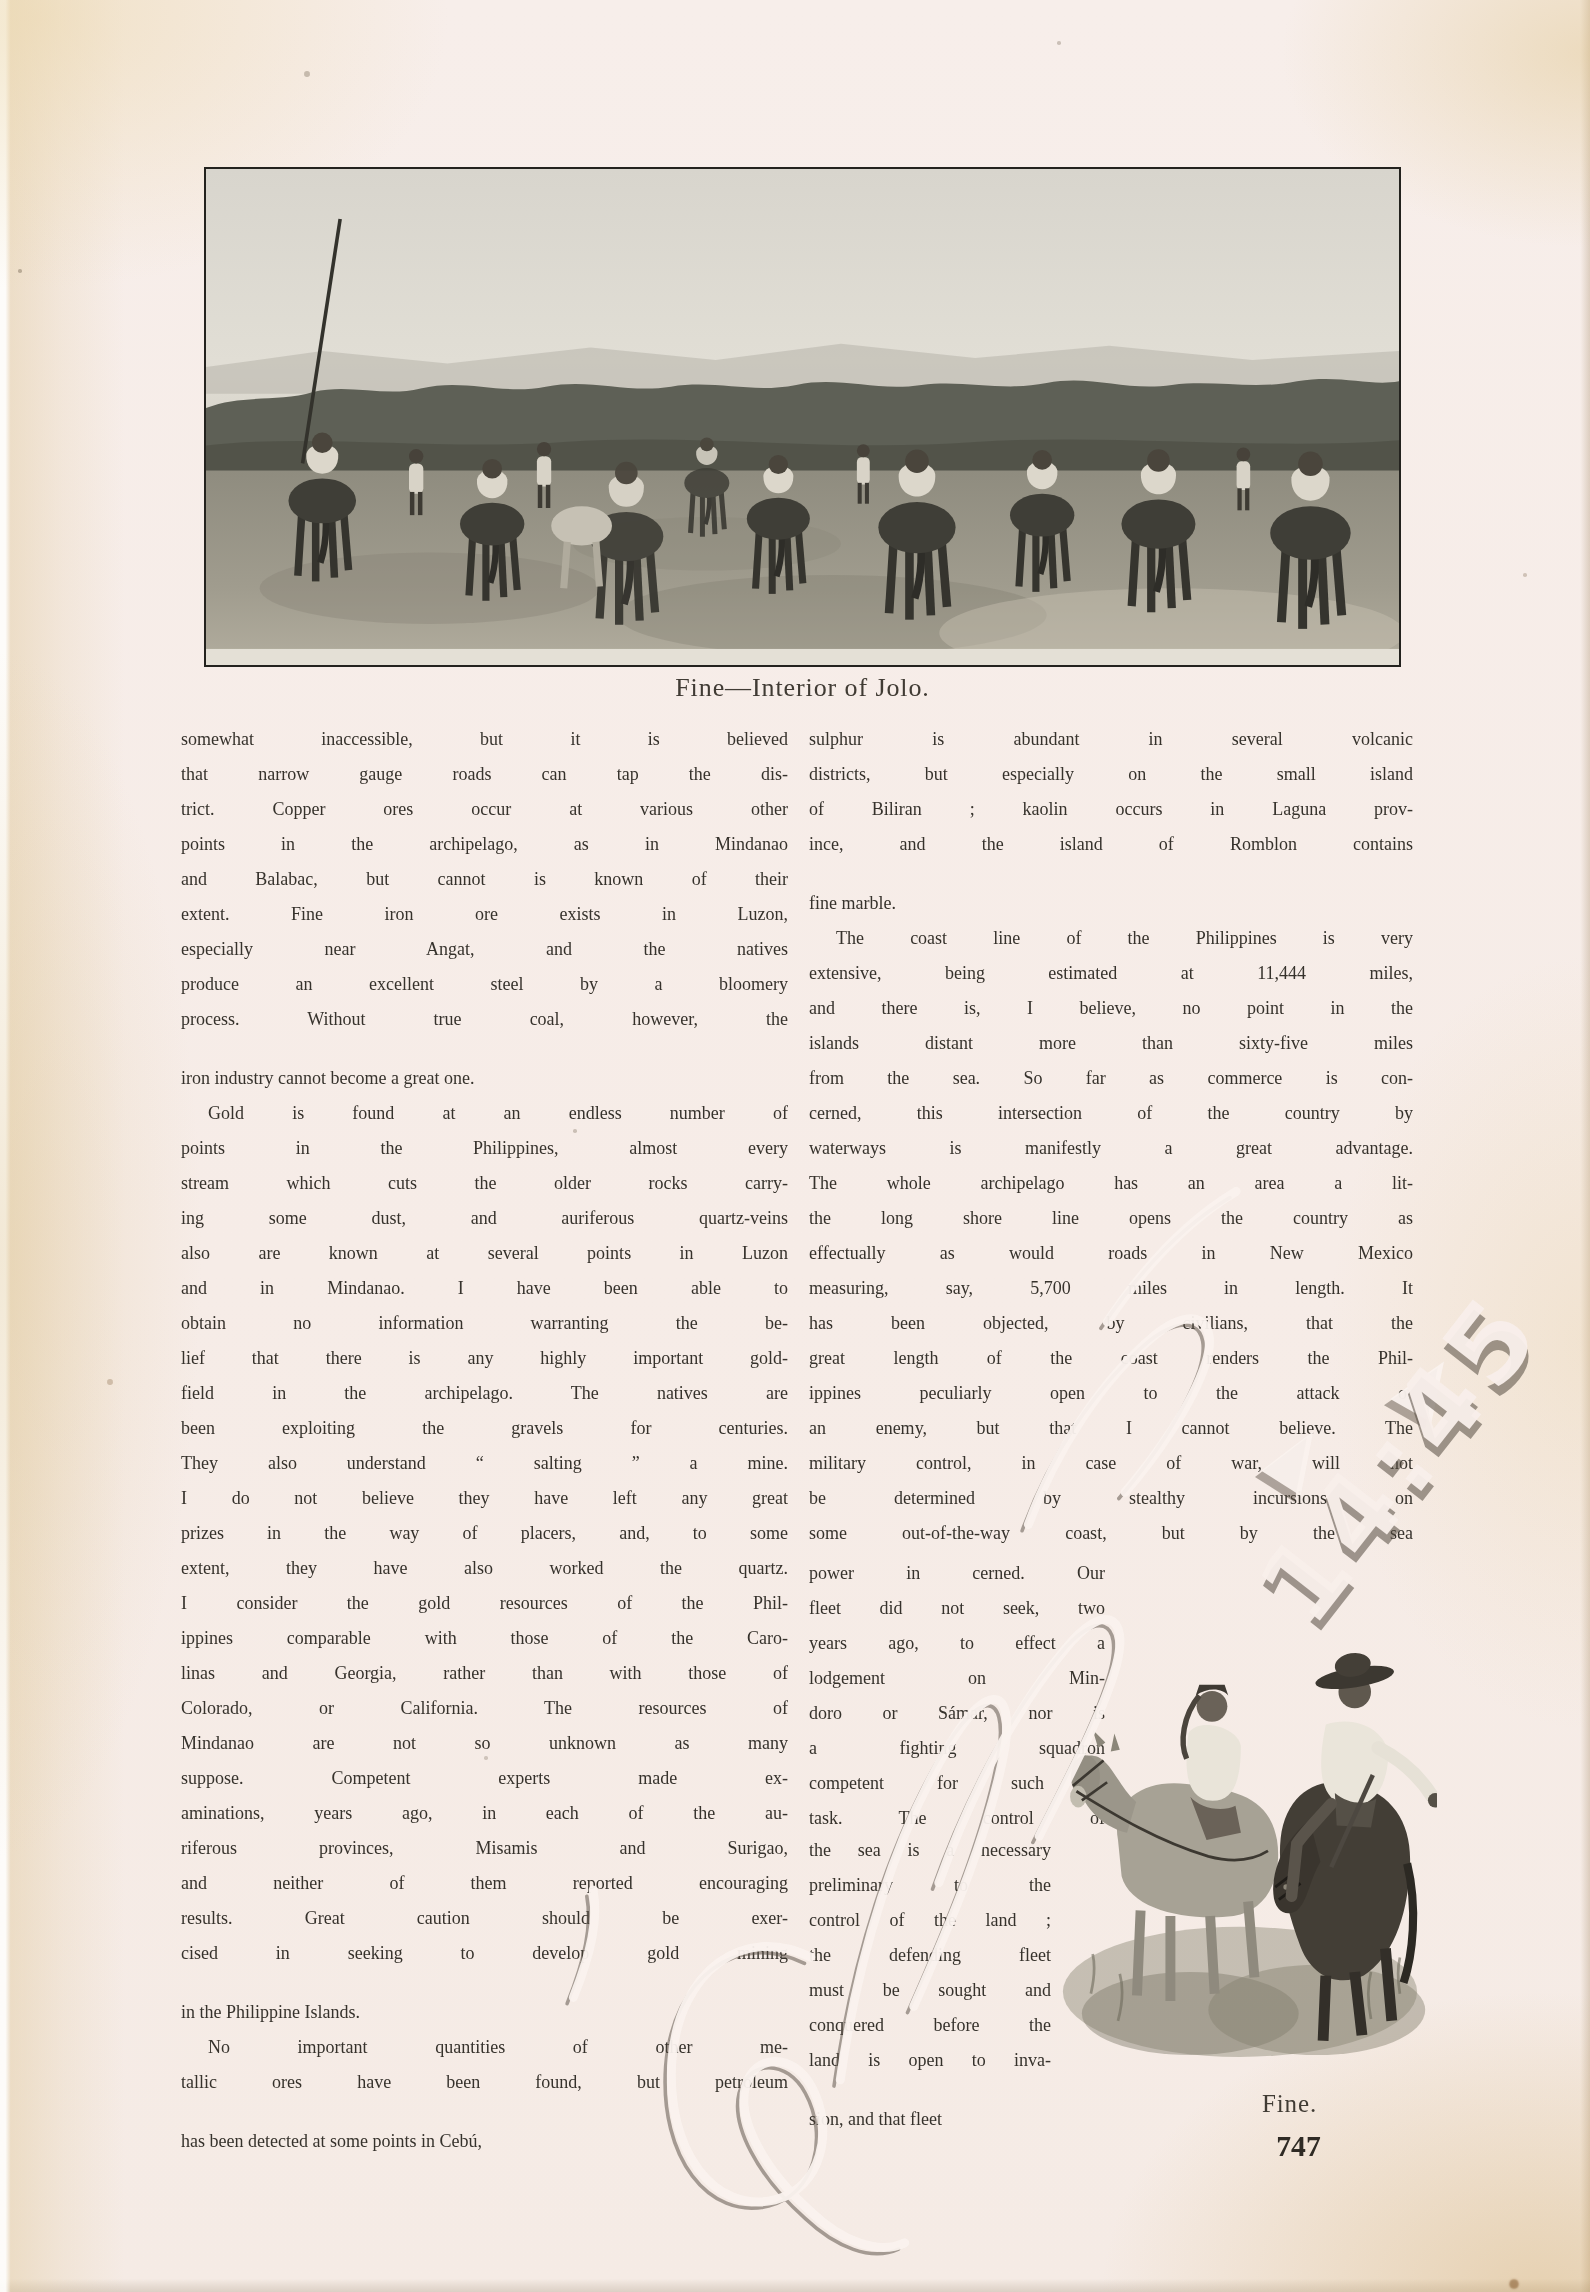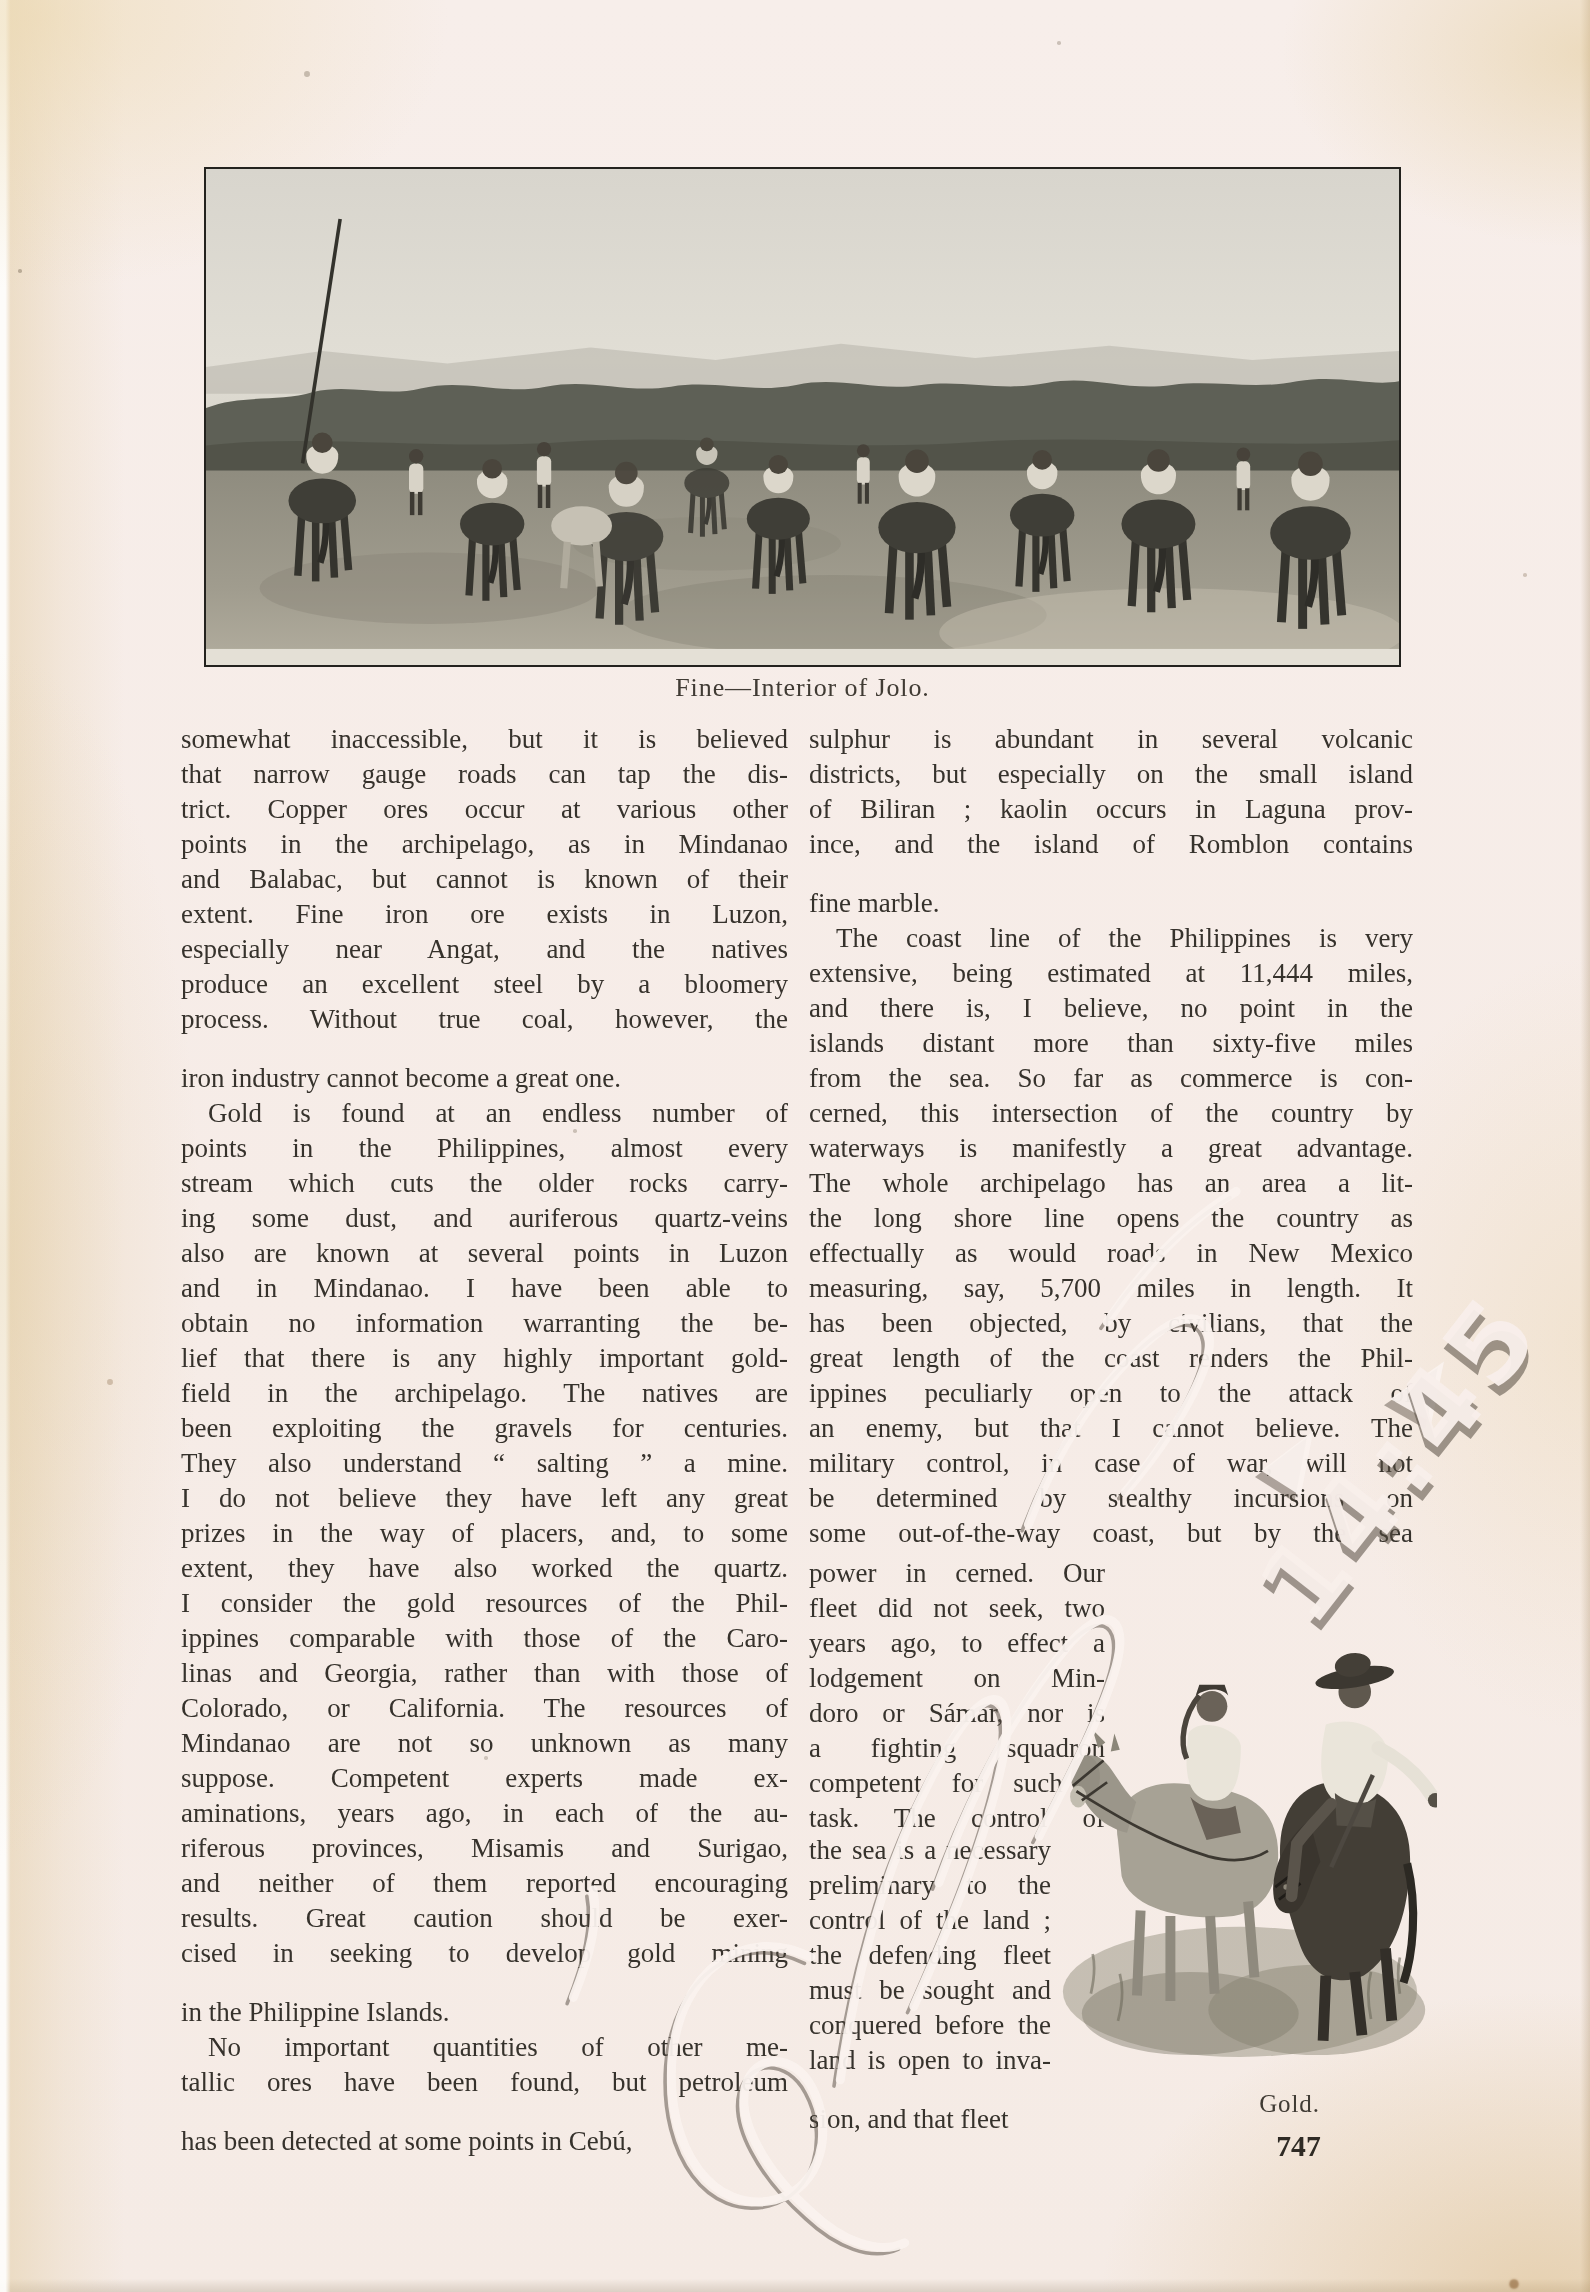--- a/index.html
+++ b/index.html
@@ -24,21 +24,21 @@
     border:2.7px solid #23221e; box-sizing:border-box; background:#d9d6ce;
   }
   .photo-frame svg { display:block; width:100%; height:100%; }
   .caption {
     position:absolute; text-align:center; font-size:26px; letter-spacing:0.9px; color:#403b34;
   }
   #cap-top   { left:204px;  top:673px;  width:1197px; }
   #cap-small { left:1155px; top:2090px; width:269px; font-size:25px; }
   #pageno    { position:absolute; left:1236px; top:2130px; width:125px; text-align:center;
                font-size:29.6px; font-weight:bold; color:#2f2b25; }
-  .col { position:absolute; font-size:27px; line-height:35px; }
+  .col { position:absolute; font-size:18px; line-height:35px; }
   #col-left            { left:181px; top:722px;  width:607px; }
   #col-right-wide      { left:809px; top:722px;  width:604px; }
   #col-right-narrow-a  { left:809px; top:1556px; width:296px; }
   #col-right-narrow-b  { left:809px; top:1833px; width:242px; }
   .line { height:35px; text-align:justify; text-align-last:justify; }
   .line.line-end { text-align-last:left;margin-top:24px; }
   .line.indent { text-indent:27px; }
   #small-photo { position:absolute; left:1052px; top:1569px; width:385px; height:506px; }
   #small-photo svg { display:block; width:100%; height:100%; }
   #watermark { position:absolute; left:0; top:0; width:1591px; height:2293px; pointer-events:none; }
@@ -247,21 +247,21 @@
       <path d="M306 260 C290 278,276 292,268 304 L262 362" stroke="#5a544b" stroke-width="13" fill="none" stroke-linecap="round"></path>
       <circle cx="332" cy="136" r="18" fill="#5f584e"></circle>
       <g transform="rotate(-9 332 120)">
         <ellipse cx="332" cy="120" rx="44" ry="11" fill="#3c3831"></ellipse>
         <ellipse cx="332" cy="106" rx="20" ry="13" fill="#443f37"></ellipse>
       </g>
       <path d="M352 228 L306 330" stroke="#4d4841" stroke-width="5" fill="none"></path>
     </svg>
   </div>
 
-  <div class="caption" id="cap-small">Gold.</div>
+  <div class="caption" id="cap-small">Fine.</div>
 
   <div id="pageno">747</div>
 
   <svg id="watermark" viewBox="0 0 1776 2560">
     <defs>
       <path id="w1" d="M905 2185 C830 2148,758 2200,750 2300 C743 2402,798 2472,865 2456 C917 2443,932 2378,906 2330 C886 2292,842 2292,832 2330 C823 2366,852 2422,906 2470 C940 2502,980 2518,1010 2504"></path>
       <path id="w2" d="M938 2322 C958 2180,1000 2048,1060 1948 C1100 1880,1132 1880,1122 1950 C1106 2042,1060 2150,1020 2240"></path>
       <path id="w3" d="M1048 2102 C1088 1990,1140 1900,1190 1840 C1230 1790,1262 1800,1246 1860 C1230 1916,1190 1990,1160 2050"></path>
       <path id="w4" d="M1148 1702 C1178 1620,1230 1540,1290 1490 C1330 1458,1362 1470,1346 1522 C1330 1570,1290 1626,1256 1666"></path>
       <path id="w5" d="M1236 1476 C1280 1410,1330 1360,1380 1330"></path>

